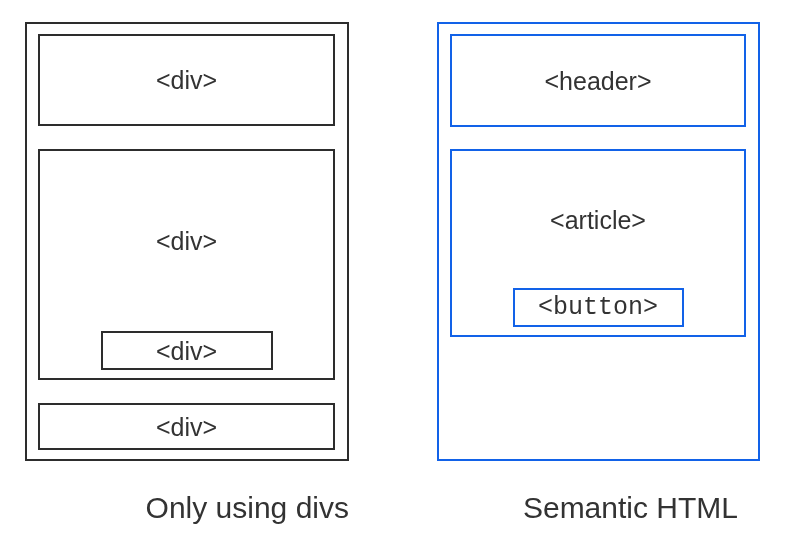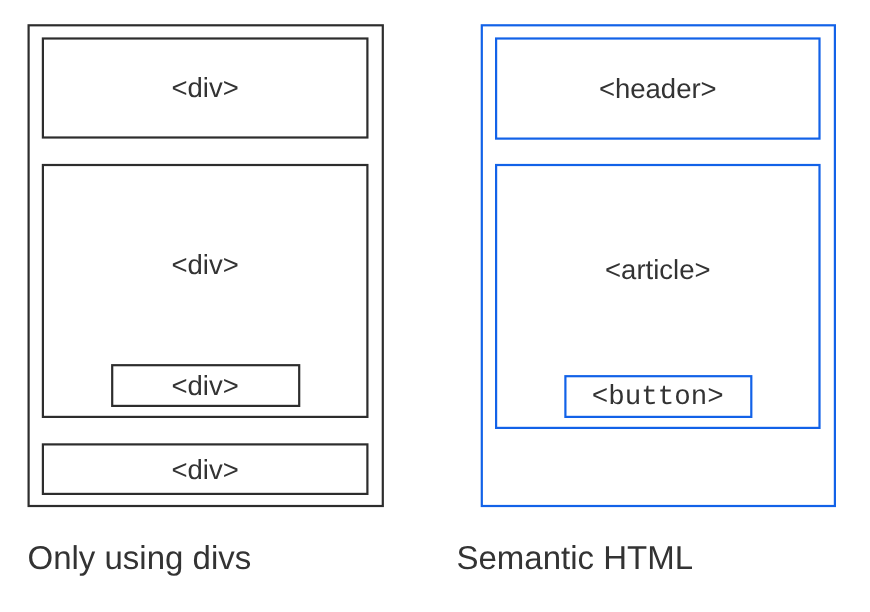--- a/index.html
+++ b/index.html
@@ -37,21 +37,21 @@
     line-height: 1.2;
     color: #333333;
     background: #ffffff;
   }
   .panel-right .box { border-color: #1262e8; }
 
   .box-top    { left: 11px; right: 12px; top: 10px;  height: 92px; }
   .box-middle { left: 11px; right: 12px; top: 125px; height: 231px;
                 flex-direction: column; align-items: stretch; justify-content: flex-start; }
   .panel-right .box-top    { height: 93px; justify-content: center; }
-  .panel-right .box-middle { height: 241px; }
+  .panel-right .box-middle { height: 188px; }
   .box-bottom { left: 11px; right: 12px; top: 379px; height: 47px; }
 
   .middle-label {
     flex: 1;
     display: flex;
     align-items: center;
     justify-content: center;
   }
   .box-nested {
     position: static;
@@ -67,21 +67,21 @@
     background: #ffffff;
   }
   .panel-right .box-nested { border-color: #1262e8; width: 171px; font-family: Liberation Mono, monospace; }
 
   .caption {
     position: absolute;
     top: 492px;
     font-size: 30px;
     line-height: 32px;
     color: #333333;
-    text-align: left;
+    text-align: right;
     white-space: nowrap;
   }
   .caption-left  { left: 25px;  width: 324px; }
   .caption-right { left: 415px; width: 323px; }
 </style>
 </head>
 <body>
 
 <div class="panel panel-left">
   <div class="box box-top">

